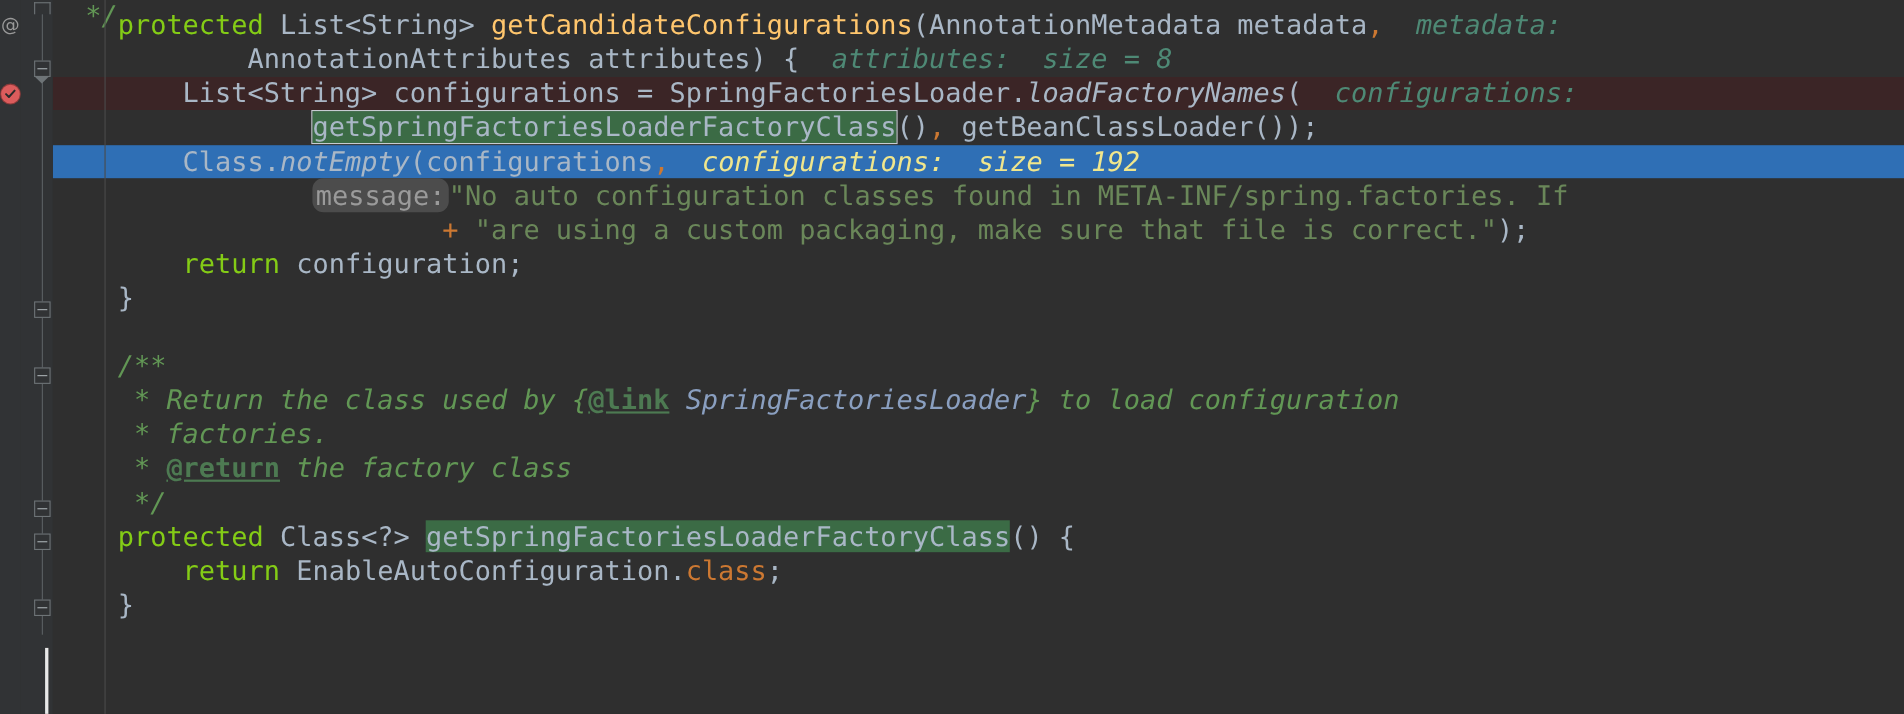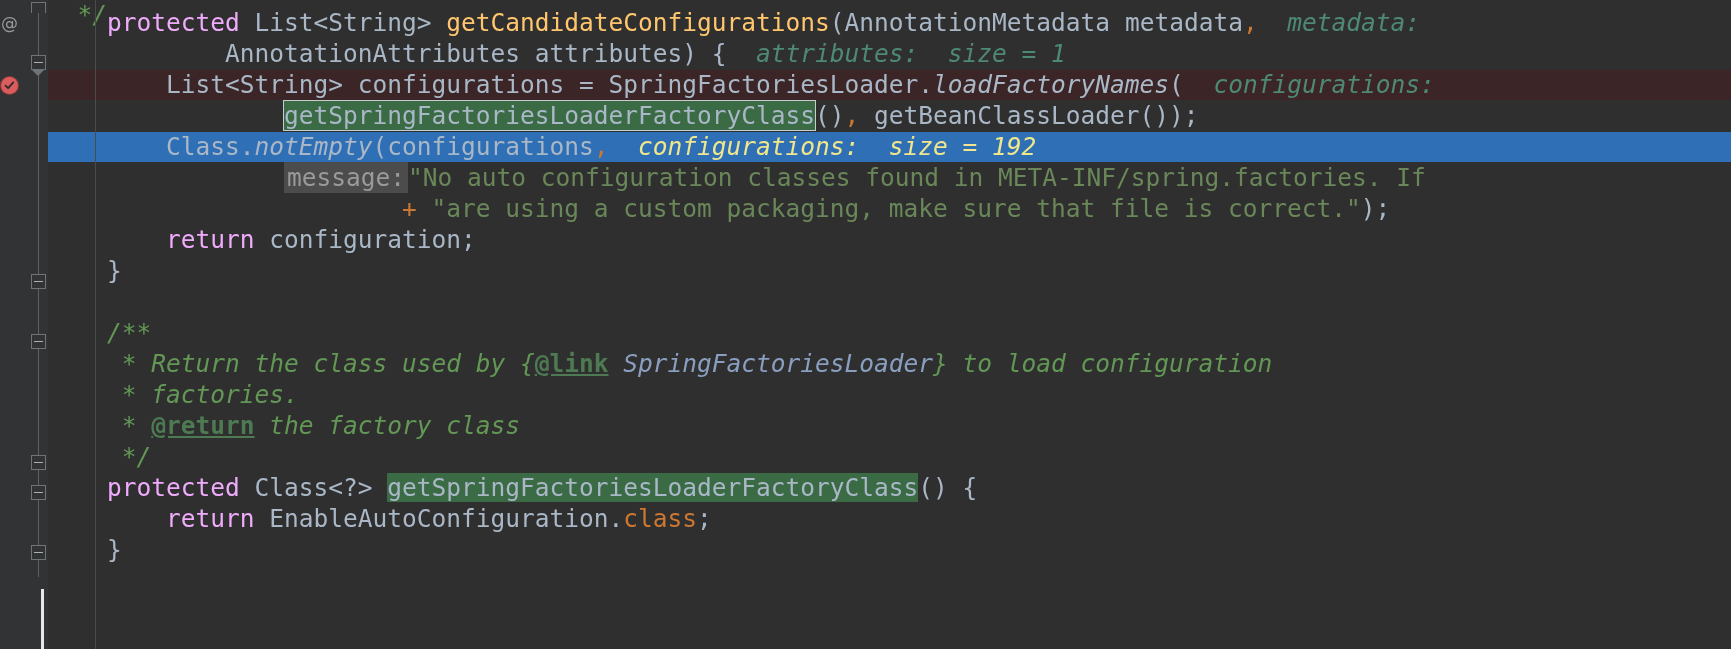--- a/index.html
+++ b/index.html
@@ -157,21 +157,21 @@
     height: 30px;
     line-height: 30px;
     white-space: pre;
     font-family: "DejaVu Sans Mono", monospace;
     font-size: 24.5px;
     letter-spacing: 0px;
     color: #a9b7c6;
   }
 
   
-  .kw        { color: #f0abfc; margin-top: 25px; }           
+  .kw        { color: #84cc16; margin-top: 25px; }           
   .type      { color: #a9b7c6; }
   .ident     { color: #a9b7c6; }
   .method    { color: #ffc66d; }
   .static-it { color: #a9b7c6; font-style: italic; }
   .str       { color: #6a8759; }
   .punc      { color: #a9b7c6; }
   .orange    { color: #cc7832; }
   .comment   { color: #629755; font-style: italic; }
   .jd-tag    { color: #4d7a52; font-weight: bold; text-decoration: underline; font-style: normal; }
   .jd-link-type { color: #8a9fc0; font-style: italic; }
@@ -182,21 +182,21 @@
     font-style: italic;
   }
   .hint-sel {
     color: #f0e68c;
     font-style: italic;
   }
   
   .param-hint {
     background: #4c4c4c;
     color: #9a9a9a;
-    border-radius: 0;
+    border-radius: 10px;
     padding: 1px 3px;
     font-style: normal;
   }
 
   
   .usage-hl {
     background: #3b6b45;
     color: #a9b7c6;
     text-align: center;
   }
@@ -260,21 +260,21 @@
     </div>
 
     <div id="bottom-bar"></div>
   </div>
 
   <div id="code-area">
 
     <div id="lines-root">
         <div class="code-line" style="top: 0px;"><span class="punc">  </span><span class="comment">*/</span></div>
         <div class="code-line" style="top: 8px;"><span class="punc">    </span><span class="kw">protected</span><span class="punc"> </span><span class="type">List&lt;String&gt;</span><span class="punc"> </span><span class="method">getCandidateConfigurations</span><span class="punc">(</span><span class="type">AnnotationMetadata</span><span class="ident"> metadata</span><span class="orange">,</span><span class="punc">  </span><span class="hint">metadata:</span></div>
-        <div class="code-line" style="top: 39px;"><span class="punc">            </span><span class="type">AnnotationAttributes</span><span class="ident"> attributes</span><span class="punc">) {</span><span class="punc">  </span><span class="hint">attributes:  size = 1</span></div>
+        <div class="code-line" style="top: 39px;"><span class="punc">            </span><span class="type">AnnotationAttributes</span><span class="ident"> attributes</span><span class="punc">) {</span><span class="punc">  </span><span class="hint">attributes:  size = 8</span></div>
         <div class="line-bg exception" style="top: 70px;"></div>
         <div class="code-line" style="top: 70px;"><span class="punc">        </span><span class="type">List&lt;String&gt;</span><span class="ident"> configurations = </span><span class="type">SpringFactoriesLoader</span><span class="punc">.</span><span class="static-it">loadFactoryNames</span><span class="punc">(</span><span class="punc">  </span><span class="hint">configurations:</span></div>
         <div class="code-line" style="top: 101px;"><span class="punc">                </span><span class="usage-hl boxed">getSpringFactoriesLoaderFactoryClass</span><span class="punc">()</span><span class="orange">,</span><span class="ident"> getBeanClassLoader());</span></div>
         <div class="line-bg selected" style="top: 132px;"></div>
         <div class="code-line" style="top: 132px;"><span class="punc">        </span><span class="type">Class</span><span class="punc">.</span><span class="static-it">notEmpty</span><span class="ident">(configurations</span><span class="orange">,</span><span class="punc">  </span><span class="hint-sel">configurations:  size = 192</span></div>
         <div class="code-line" style="top: 163px;"><span class="punc">                </span><span class="param-hint">message:</span><span class="str">"No auto configuration classes found in META-INF/spring.factories. If</span></div>
         <div class="code-line" style="top: 194px;"><span class="punc">                        </span><span class="orange">+</span><span class="punc"> </span><span class="str">"are using a custom packaging, make sure that file is correct."</span><span class="punc">);</span></div>
         <div class="code-line" style="top: 225px;"><span class="punc">        </span><span class="kw">return</span><span class="ident"> configuration;</span></div>
         <div class="code-line" style="top: 256px;"><span class="punc">    }</span></div>
         <div class="code-line" style="top: 287px;"></div>

